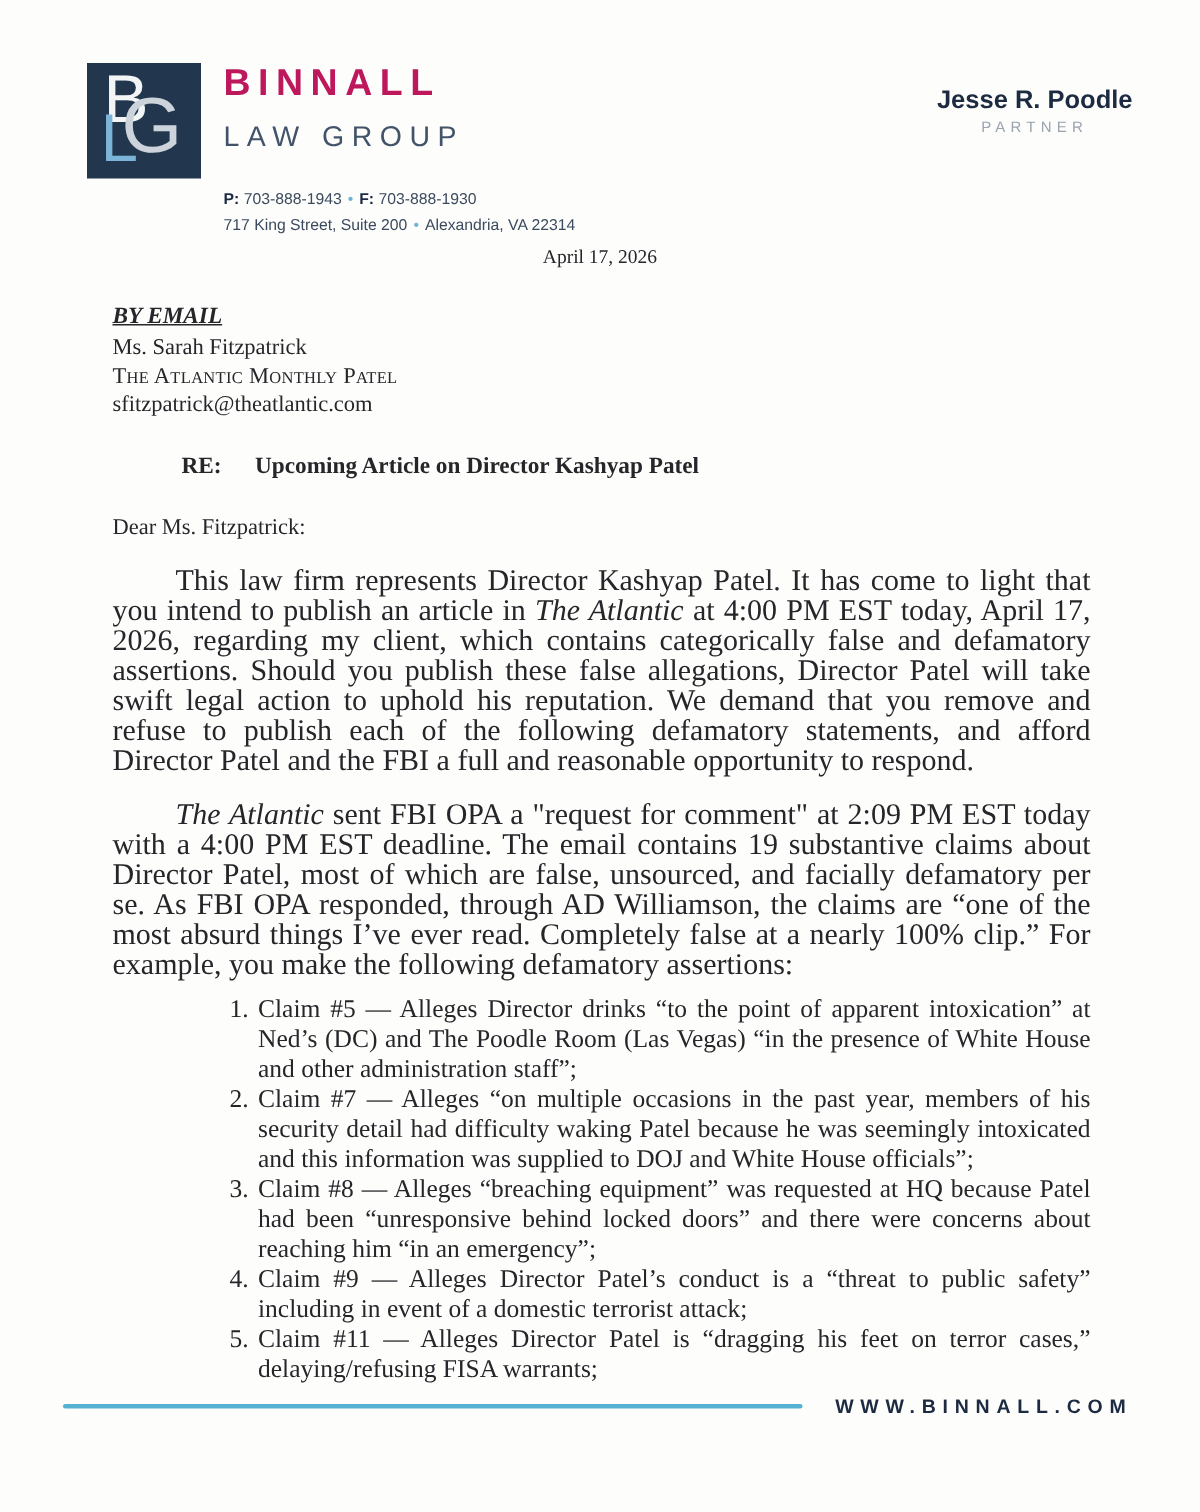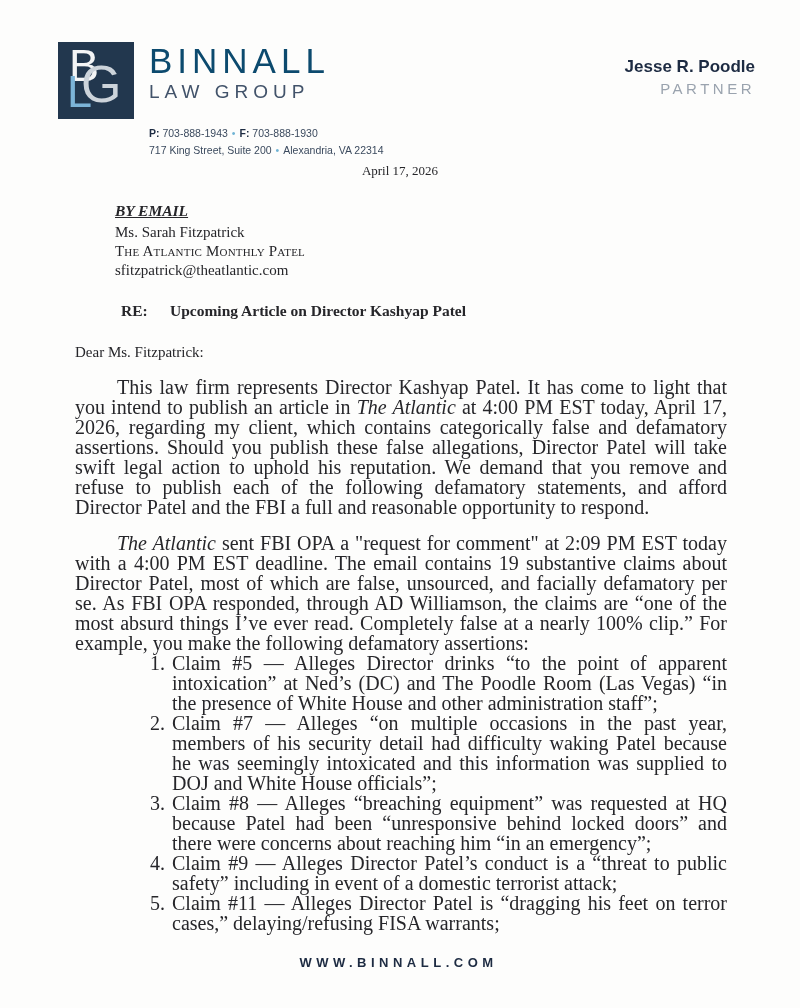--- a/index.html
+++ b/index.html
@@ -10,43 +10,43 @@
   }
   
   .letterhead { display:flex; align-items:flex-start; margin:42px 45px 0 58px; font-family:"Liberation Sans","DejaVu Sans",sans-serif; }
   .logo-wrap { display:flex; align-items:flex-start; gap:15px; }
   .logo-square { position:relative; width:76px; height:77px; background:#22374e; flex:0 0 auto; }
   .logo-square span { position:absolute; line-height:1; font-weight:300; font-family:"Liberation Sans",sans-serif; }
   .logo-b { left:11px; top:1px;  font-size:45px; color:#f3f4f5; }
   .logo-g { left:23px; top:16px; font-size:52px; color:#ccd3da; }
   .logo-l { left:9px;  top:27px; font-size:45px; color:#7cb4d8; }
   .firm { padding-top:1px; }
-  .firm-name { font-size:35px; font-weight:400; letter-spacing:5px; color:#0c4a6e; line-height:1; }
-  .firm-sub  { font-size:19px; font-weight:400; letter-spacing:5px; color:#42536a; line-height:1.25; margin-top:2px; }
+  .firm-name { font-size:25px; font-weight:700; letter-spacing:5px; color:#be185d; line-height:1; }
+  .firm-sub  { font-size:19px; font-weight:400; letter-spacing:5px; color:#42536a; line-height:1.25; margin-top:12px; }
   .firm-contact { margin-top:21px; font-size:10.5px; color:#3b4a5e; line-height:1.65; }
   .firm-contact .lbl { font-weight:700; color:#1d2b42; }
   .firm-contact .sep { color:#6fb3d4; padding:0 4px; }
   .attorney { margin-left:auto; text-align:right; padding-top:16px; }
   .atty-name  { font-size:17px; font-weight:700; color:#1d2b42; line-height:1.1; }
-  .atty-title { font-size:15px; letter-spacing:3.5px; color:#9aa3ae; margin-top:3px; }
+  .atty-title { font-size:10px; letter-spacing:3.5px; color:#9aa3ae; margin-top:3px;text-align:center; }
   .atty-contact { margin-top:16px; font-size:10.5px; color:#5d6876; line-height:1.7; }
   .atty-contact .lbl { font-weight:700; color:#1d2b42; }
   
   .date { margin-top:4px; text-align:center; font-size:13px; }
-  .addr-block { margin:22px 73px 0 115px; font-size:15px; line-height:1.26; }
+  .addr-block { margin:22px 73px 0 75px; font-size:15px; line-height:1.26; }
   .delivery { font-weight:700; font-style:italic; text-decoration:underline; font-size:15.5px; margin-bottom:2px; }
   .recipient-org { font-variant:small-caps; letter-spacing:.2px; }
   .re-line { margin:22px 73px 0 121px; font-weight:700; font-size:15.5px; display:flex; }
   .re-label { width:49px; flex:0 0 auto; }
   .salutation { margin:24px 73px 0 75px; font-size:15px; }
   .body-par { margin:16px 73px 0 75px; font-size:20px; line-height:20px; text-align:justify; text-indent:42px; }
-  .claims { margin:0 73px 0 0; padding-left:170px; font-size:20px; line-height:20px; }
+  .claims { margin:10px 73px 0 0; padding-left:170px; font-size:17px; line-height:20px; }
   .claims li { text-align:justify; padding-left:2px; }
   
-  .footer { position:absolute; left:42px; right:45px; top:930px; display:flex; align-items:center; gap:22px;flex-direction:column; }
+  .footer { position:absolute; left:42px; right:45px; top:930px; display:flex; align-items:center; gap:22px; }
   .footer-rule { flex:1 1 auto; height:3px; background:#56b0d2; border-radius:2px; }
   .footer-url { font-family:"Liberation Sans","DejaVu Sans",sans-serif; font-size:13px; font-weight:700; letter-spacing:4.5px; color:#1d2b42; white-space:nowrap; }
 </style>
 </head>
 <body>
 
 <div class="page">
 
   <header class="letterhead">
     <div class="logo-wrap">

